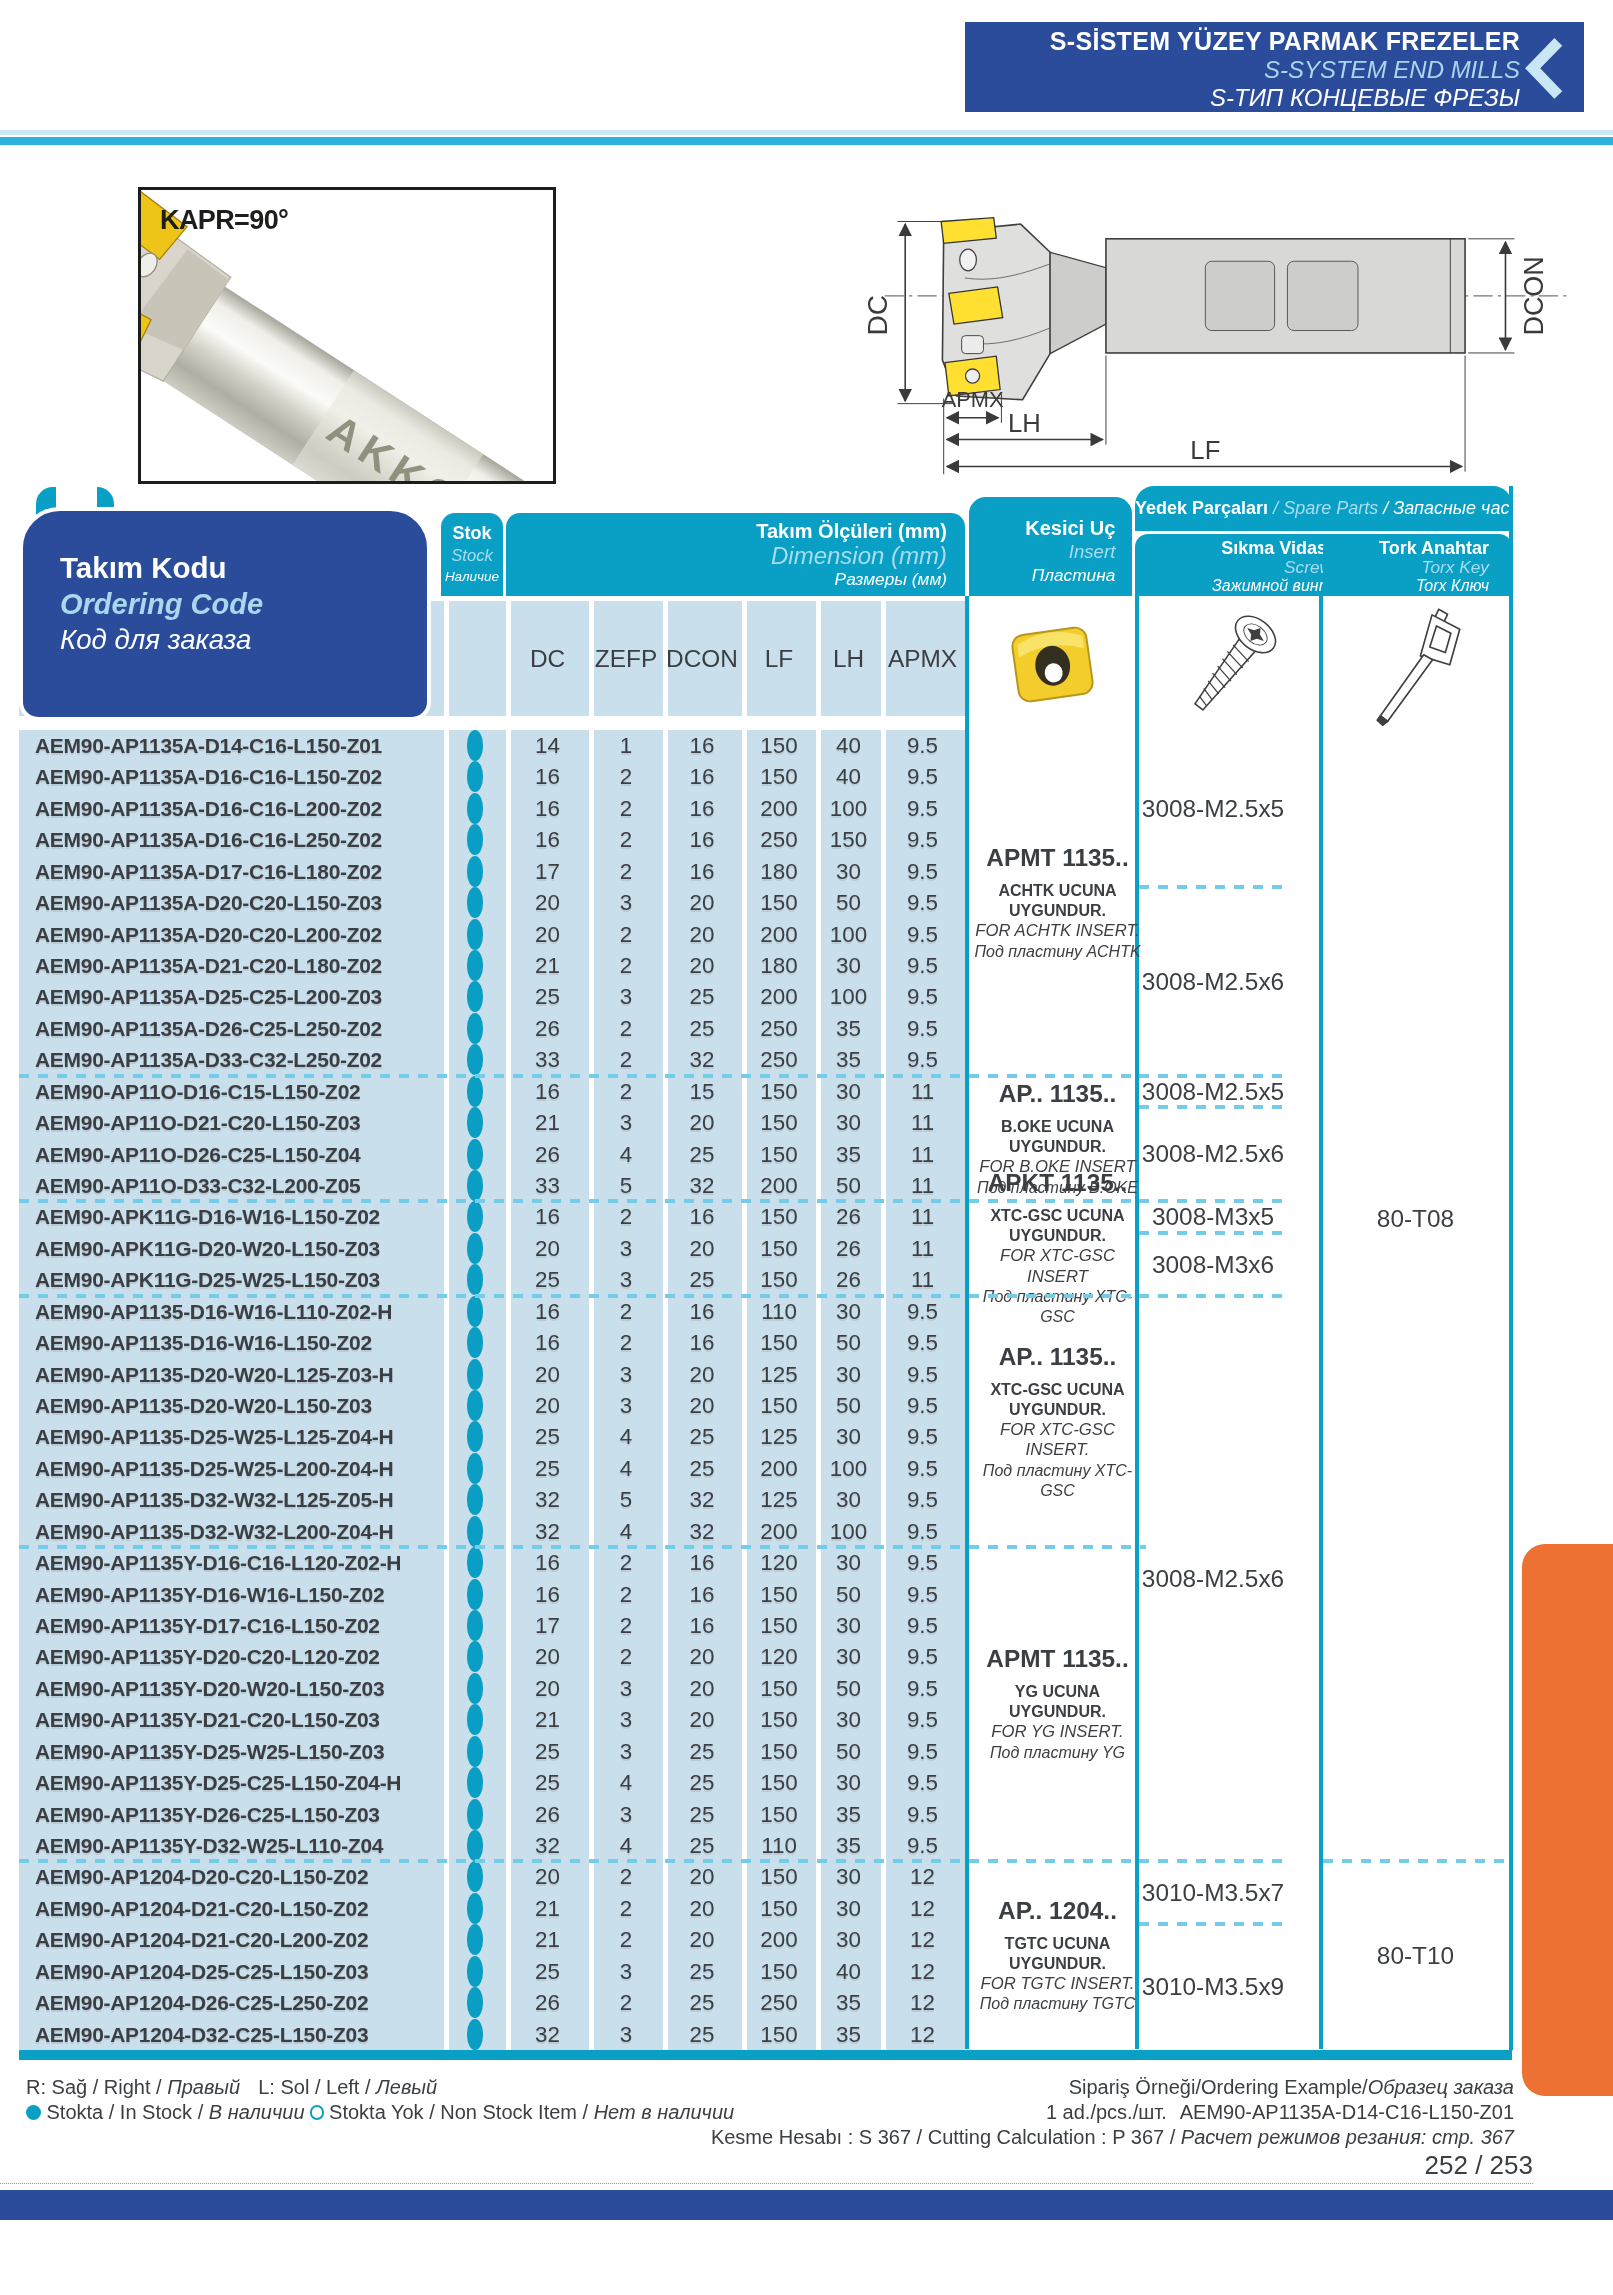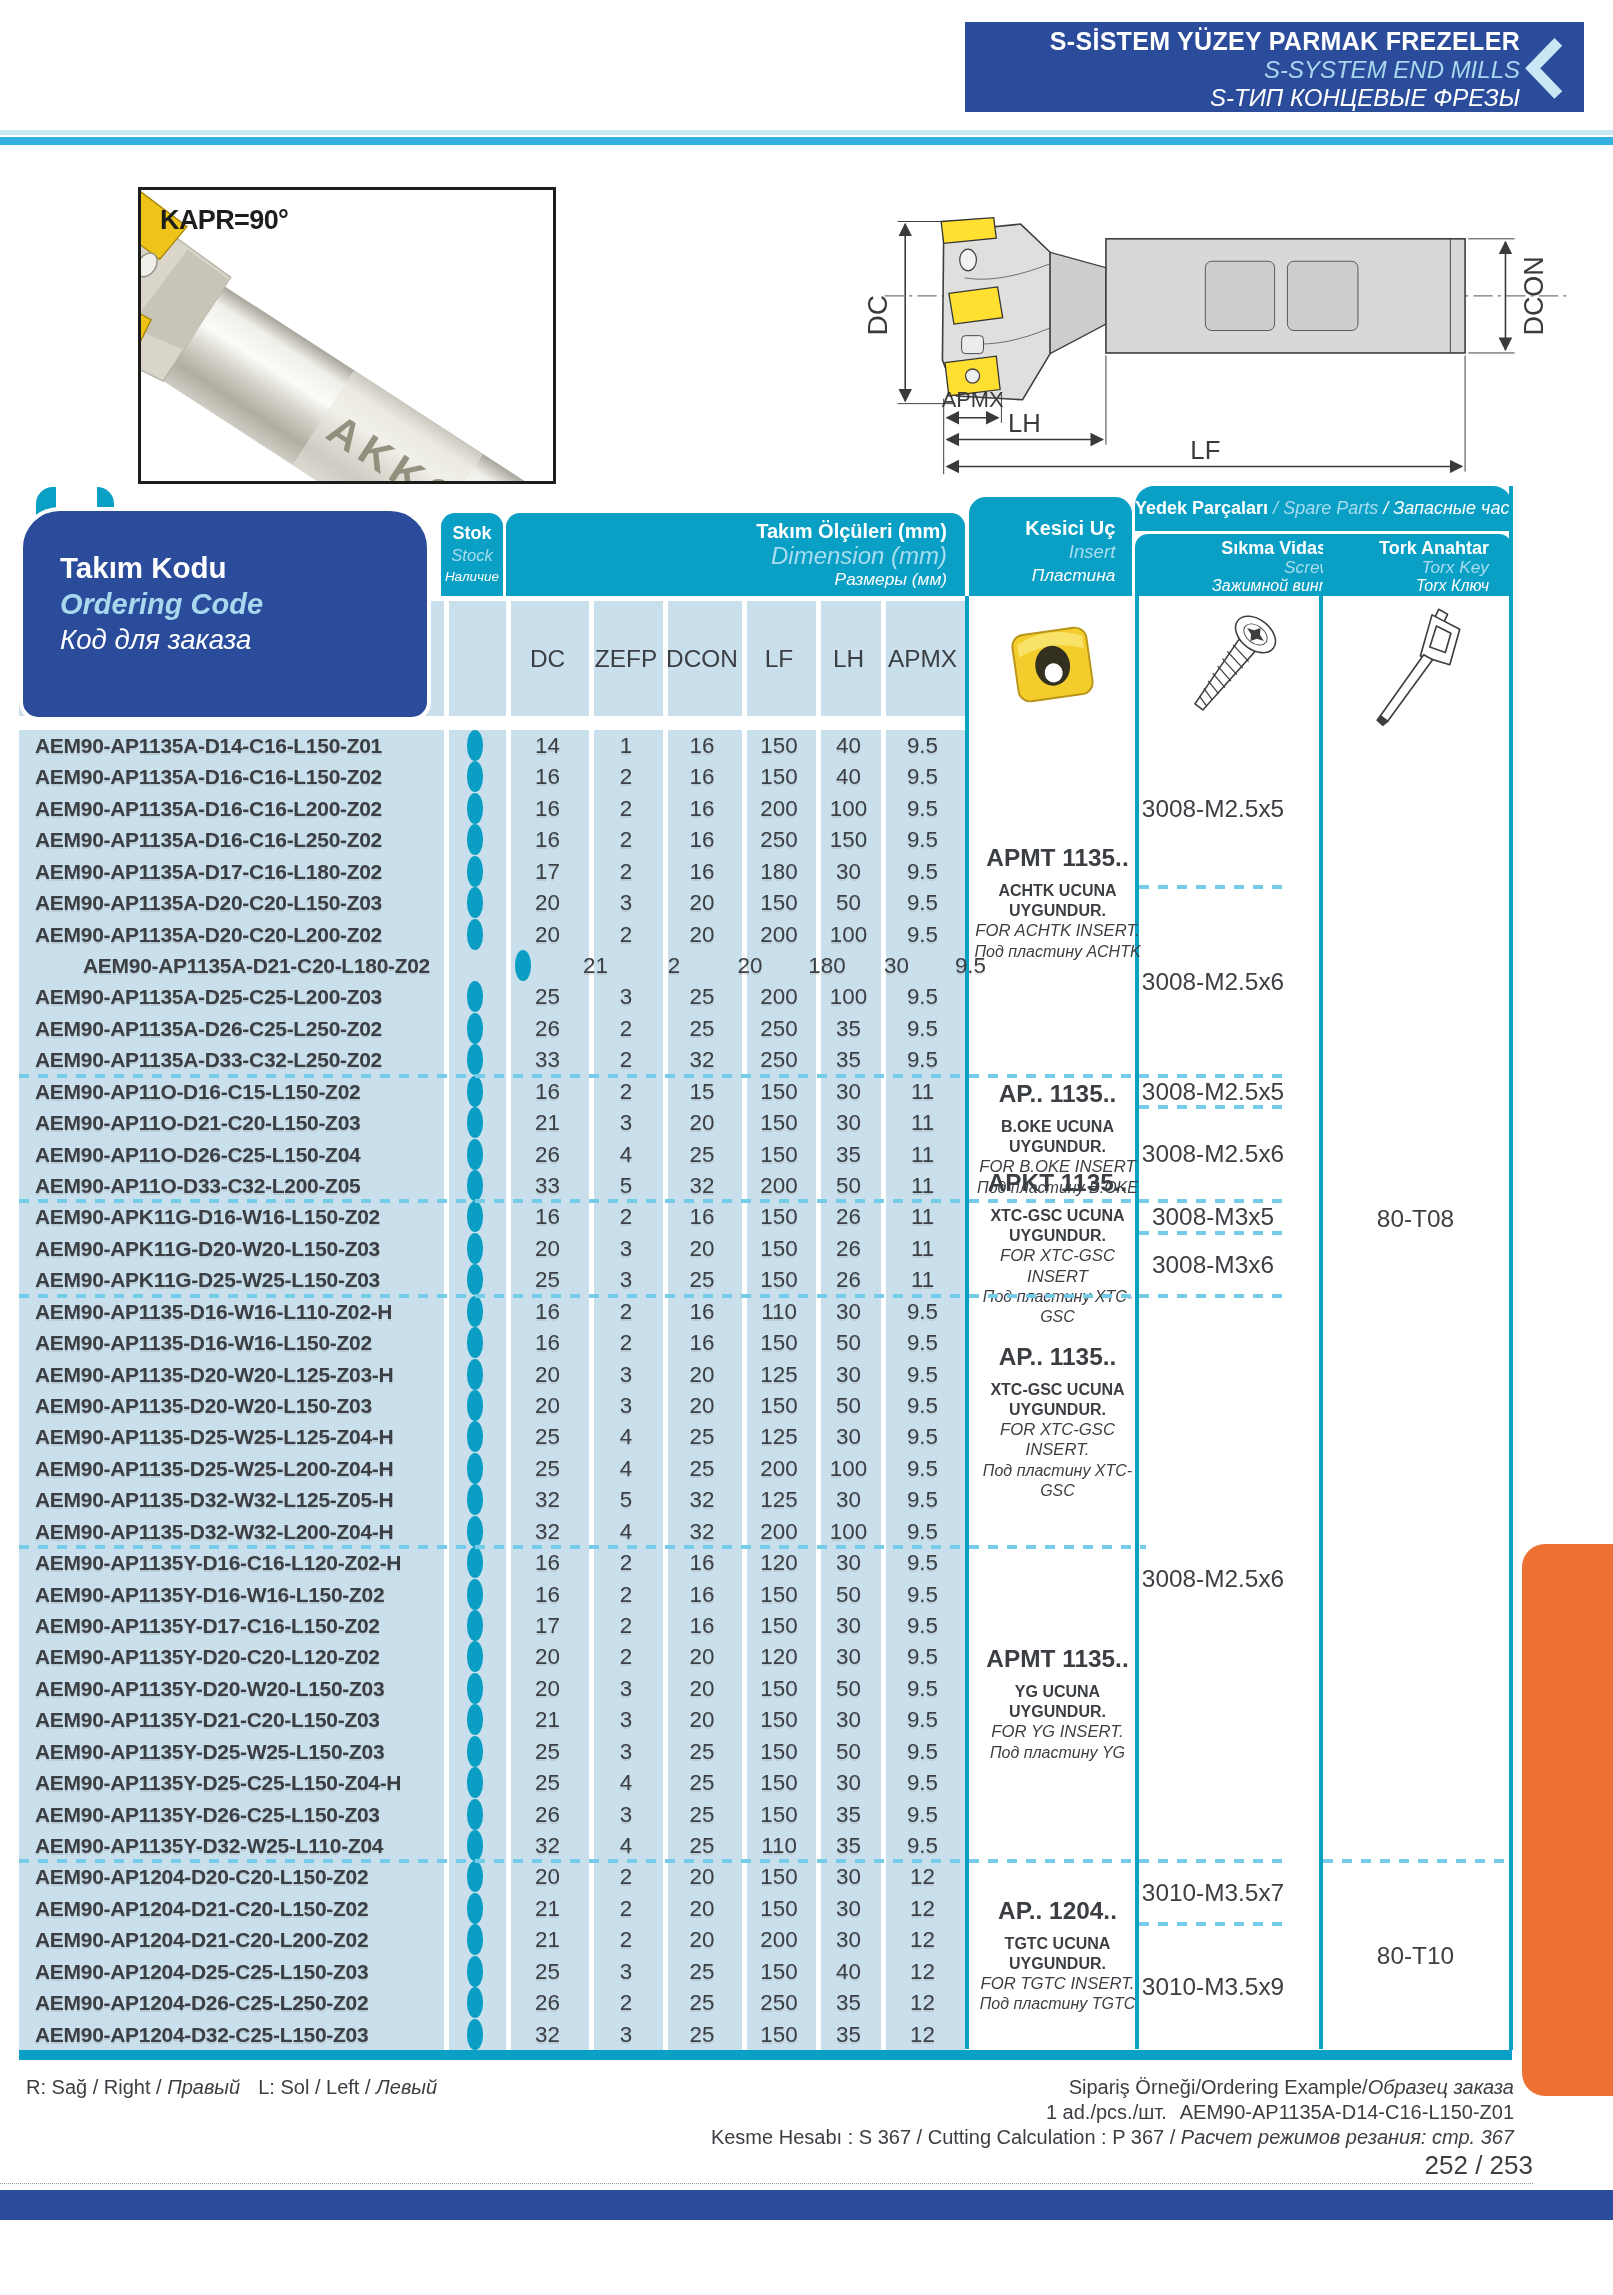--- a/index.html
+++ b/index.html
@@ -348,21 +348,21 @@
         <span style="left: 425px; width: 62px;">
           <span class="dotc"></span>
         </span>
         <span style="left: 487px; width: 83px;">20</span>
         <span style="left: 570px; width: 74px;">2</span>
         <span style="left: 643px; width: 80px;">20</span>
         <span style="left: 723px; width: 74px;">200</span>
         <span style="left: 797px; width: 65px;">100</span>
         <span style="left: 861px; width: 85px;">9.5</span>
       </div>
-      <div class="trow" style="top: 220px; margin-left: 48px;">
+      <div class="trow" style="top: 220px;">
         <span class="c-code">AEM90-AP1135A-D21-C20-L180-Z02</span>
         <span style="left: 425px; width: 62px;">
           <span class="dotc"></span>
         </span>
         <span style="left: 487px; width: 83px;">21</span>
         <span style="left: 570px; width: 74px;">2</span>
         <span style="left: 643px; width: 80px;">20</span>
         <span style="left: 723px; width: 74px;">180</span>
         <span style="left: 797px; width: 65px;">30</span>
         <span style="left: 861px; width: 85px;">9.5</span>
@@ -869,20 +869,26 @@
       <div class="torx-cell" style="top: 1131px; height: 189px;">
         <div class="torx-label">80-T10</div>
       </div>
     </div>
 
   <div class="abs orange-tab"></div>
 
   <div class="abs foot foot-l1">
     <span>R: Sağ / Right / </span><span class="fi">Правый</span><span style="display:inline-block;width:18px"></span><span>L: Sol / Left / </span><span class="fi">Левый</span>
   </div>
+  <div class="abs foot foot-l2">
+    <span class="legend-dot"></span>
+    <span><span>Stokta / In Stock / </span><span class="fi">В наличии</span></span>
+    <span class="legend-dot-hollow"></span>
+    <span><span>Stokta Yok / Non Stock Item / </span><span class="fi">Нет в наличии</span></span>
+  </div>
   <div class="abs foot foot-r foot-r1">
     <span>Sipariş Örneği/Ordering Example/</span><span class="fi">Образец заказа</span>
   </div>
   <div class="abs foot foot-r foot-r2">
     <span>1 ad./pcs./шт.</span><span style="display:inline-block;width:13px"></span><span>AEM90-AP1135A-D14-C16-L150-Z01</span>
   </div>
   <div class="abs foot foot-r foot-r3">
     <span>Kesme Hesabı : S 367 / Cutting Calculation : P 367 / </span><span class="fi">Расчет режимов резания: стр. 367</span>
   </div>
   <div class="abs page-num">252 / 253</div>

